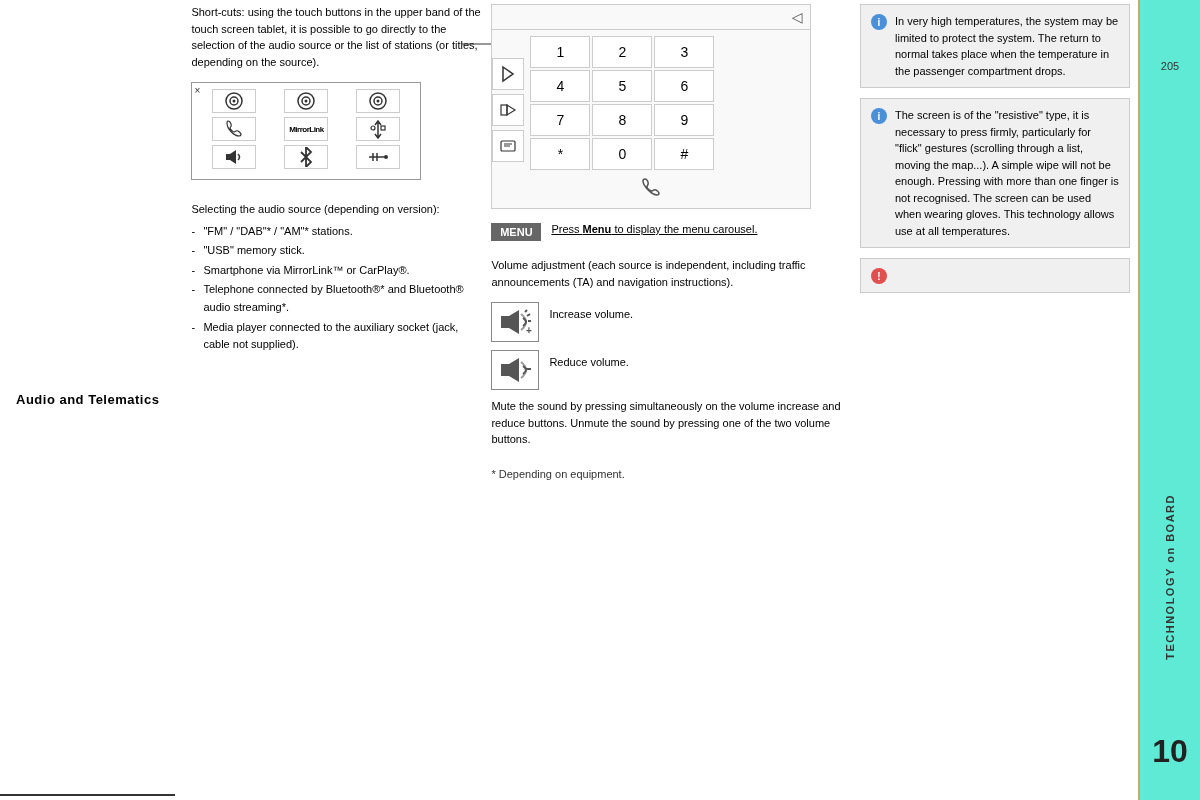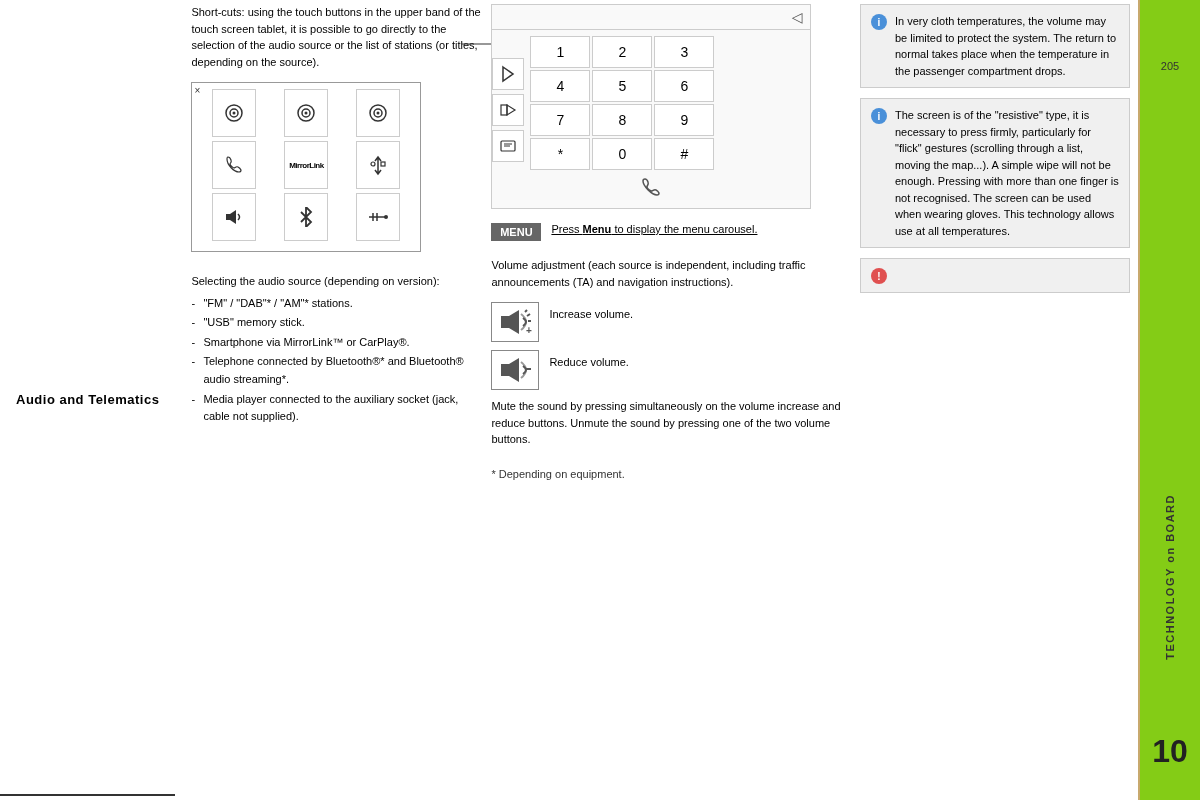--- a/index.html
+++ b/index.html
@@ -63,21 +63,21 @@
       font-size: 10px;
       color: #333;
     }
     .source-row {
       display: flex;
       justify-content: space-around;
       margin-bottom: 4px;
     }
     .source-icon {
       width: 44px;
-      height: 48px;
+      height: 24px;
       border: 1px solid #ccc;
       display: flex;
       align-items: center;
       justify-content: center;
       font-size: 14px;
     }
     .source-icon.mirrorlink {
       font-size: 8px;
       font-weight: bold;
       letter-spacing: -0.5px;
@@ -283,21 +283,21 @@
     .right-border {
       width: 2px;
       background: #c8a96e;
       height: 800px;
       flex-shrink: 0;
     }
 
     
     .peach-sidebar {
       width: 60px;
-      background: #84cc16;
+      background: #5eead4;
       min-height: 800px;
       display: flex;
       flex-direction: column;
       align-items: center;
       position: relative;
     }
     .page-num-vertical {
       position: absolute;
       top: 60px;
       font-size: 11px;
@@ -509,21 +509,21 @@
 
       <p class="mute-text">Mute the sound by pressing simultaneously on the volume increase and reduce buttons. Unmute the sound by pressing one of the two volume buttons.</p>
 
       <p class="footer-note" style="margin-top:20px;">* Depending on equipment.</p>
     </div>
 
     <div class="right-col">
 
       <div class="info-box">
         <div class="info-icon">i</div>
-        <div class="info-text">In very cloth temperatures, the volume may be limited to protect the system. The return to normal takes place when the temperature in the passenger compartment drops.</div>
+        <div class="info-text">In very high temperatures, the system may be limited to protect the system. The return to normal takes place when the temperature in the passenger compartment drops.</div>
       </div>
 
       <div class="info-box">
         <div class="info-icon">i</div>
         <div class="info-text">The screen is of the "resistive" type, it is necessary to press firmly, particularly for "flick" gestures (scrolling through a list, moving the map...). A simple wipe will not be enough. Pressing with more than one finger is not recognised. The screen can be used when wearing gloves. This technology allows use at all temperatures.</div>
       </div>
 
       <div class="info-box">
         <div class="info-icon warning">!</div>
       </div>

